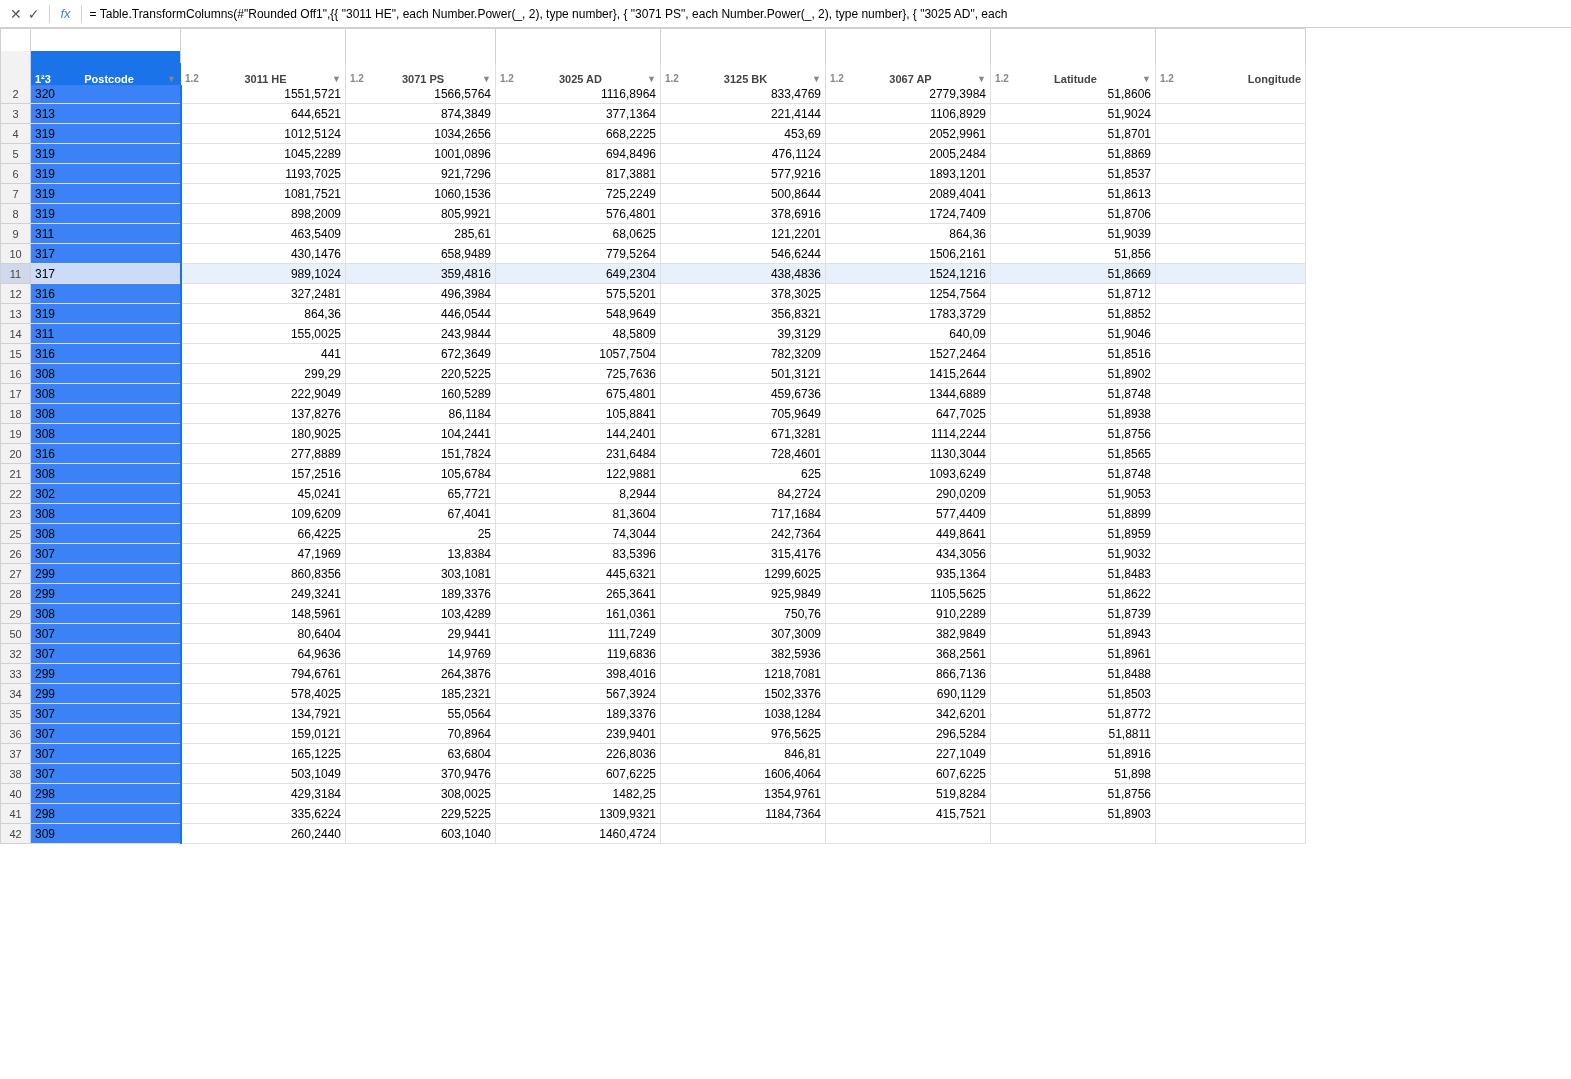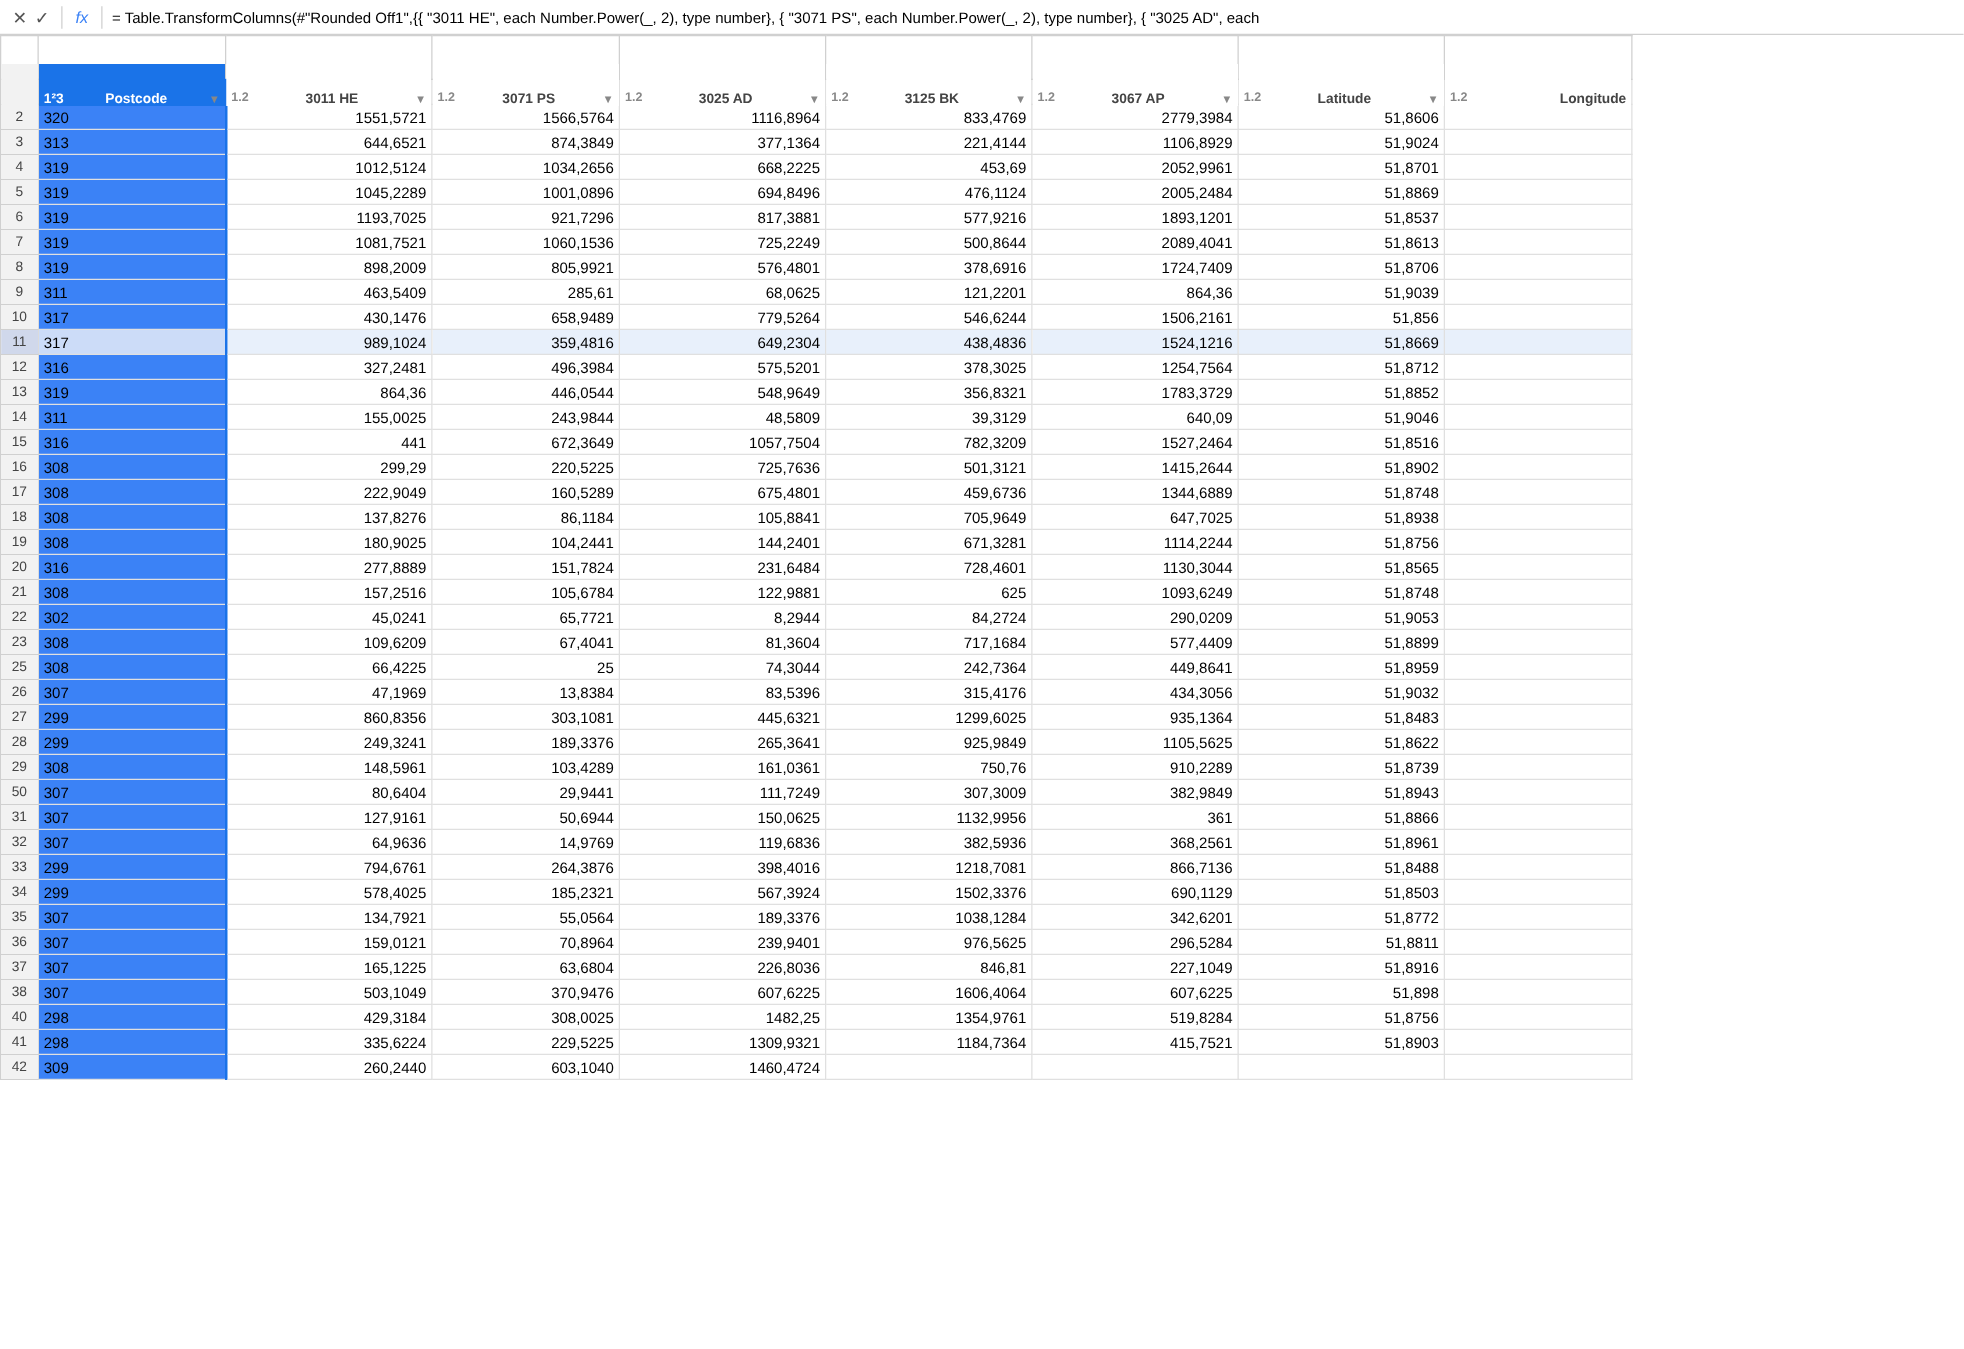--- a/index.html
+++ b/index.html
@@ -524,31 +524,20 @@
           <td class="postcode-col">307</td>
           <td>80,6404</td>
           <td>29,9441</td>
           <td>111,7249</td>
           <td>307,3009</td>
           <td>382,9849</td>
           <td>51,8943</td>
           <td></td>
         </tr>
         <tr>
-          <td class="row-num">31</td>
-          <td class="postcode-col">307</td>
-          <td>127,9161</td>
-          <td>50,6944</td>
-          <td>150,0625</td>
-          <td>1132,9956</td>
-          <td>361</td>
-          <td>51,8866</td>
-          <td></td>
-        </tr>
-        <tr>
           <td class="row-num">32</td>
           <td class="postcode-col">307</td>
           <td>64,9636</td>
           <td>14,9769</td>
           <td>119,6836</td>
           <td>382,5936</td>
           <td>368,2561</td>
           <td>51,8961</td>
           <td></td>
         </tr>

